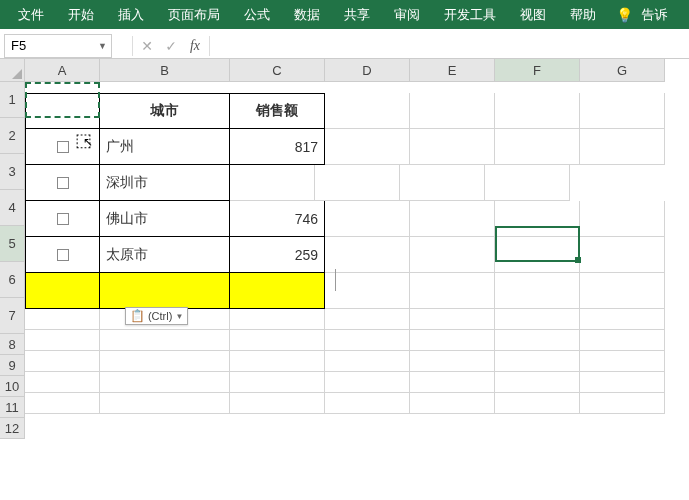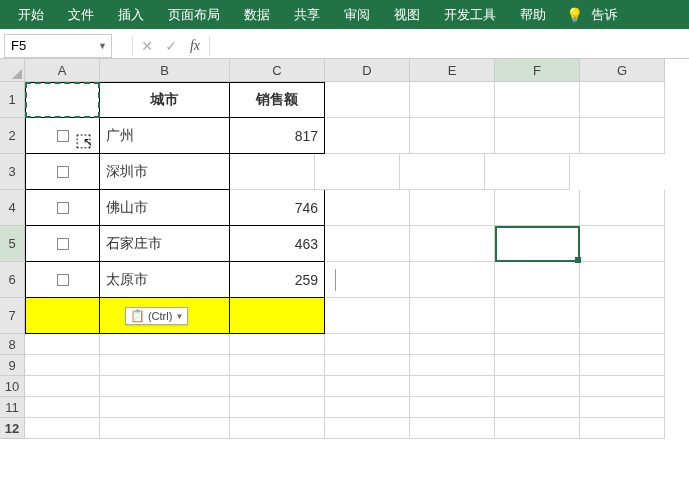--- a/index.html
+++ b/index.html
@@ -17,21 +17,21 @@
 .fb-input{flex:1;height:24px;margin-left:8px}
 .grid-area{position:relative;height:441px}
 .corner{position:absolute;left:0;top:0;width:25px;height:23px;background:#e6e6e6;border-right:1px solid #ccc;border-bottom:1px solid #ccc}
 .corner::after{content:"";position:absolute;right:2px;bottom:2px;width:0;height:0;border-left:10px solid transparent;border-bottom:10px solid #b0b0b0}
 .col-headers{position:absolute;left:25px;top:0;height:23px;display:flex}
 .ch{background:#e6e6e6;border-right:1px solid #ccc;border-bottom:1px solid #ccc;text-align:center;font-size:13px;color:#444;line-height:23px}
 .ch.sel{background:#d3e0d4}
 .row-headers{position:absolute;left:0;top:23px;width:25px}
 .rh{background:#e6e6e6;border-right:1px solid #ccc;border-bottom:1px solid #ccc;text-align:center;font-size:13px;color:#444;display:flex;align-items:center;justify-content:center}
 .rh.sel{background:#d3e0d4}
-.cells{position:absolute;left:25px;top:23px}
+.cells{position:absolute;left:25px;top:34px}
 .row{display:flex}
 .cell{border-right:1px solid #d4d4d4;border-bottom:1px solid #d4d4d4;font-size:14px;color:#333;display:flex;align-items:center;padding:0 6px;position:relative;background:#fff}
 .hdr{background:#fff;font-weight:bold;border:1px solid #000!important;border-left:none!important;justify-content:center}
 .hdr.first{border-left:1px solid #000!important}
 .bcell{background:#fff;border:1px solid #000!important;border-left:none!important;border-top:none!important}
 .bcell.first{border-left:1px solid #000!important}
 .num{justify-content:flex-end}
 .yellow{background:#ffff00!important}
 .checkbox{width:12px;height:12px;border:1px solid #888;background:#fff;margin:0 auto}
 .marquee{position:absolute;border:2px dashed #217346;pointer-events:none;z-index:5}
@@ -40,29 +40,30 @@
 .cursor{position:absolute;z-index:20;font-size:18px;color:#000;pointer-events:none}
 .paste-tag{position:absolute;z-index:15;background:#fff;border:1px solid #aaa;font-size:11px;padding:1px 4px;display:flex;align-items:center;gap:3px;color:#444;box-shadow:0 1px 2px rgba(0,0,0,.15)}
 .paste-tag .clip{font-size:12px}
 .paste-tag .dd{font-size:8px;color:#666}
 .doc-edge{position:absolute;width:1px;background:#999;pointer-events:none}
 </style>
 </head>
 <body>
 
 <div class="ribbon" id="ribbon">
+    <div class="ribbon-tab">文件</div>
     <div class="ribbon-tab">开始</div>
-    <div class="ribbon-tab">文件</div>
     <div class="ribbon-tab">插入</div>
     <div class="ribbon-tab">页面布局</div>
+    <div class="ribbon-tab">公式</div>
     <div class="ribbon-tab">数据</div>
     <div class="ribbon-tab">共享</div>
     <div class="ribbon-tab">审阅</div>
+    <div class="ribbon-tab">开发工具</div>
     <div class="ribbon-tab">视图</div>
-    <div class="ribbon-tab">开发工具</div>
     <div class="ribbon-tab">帮助</div>
     <span class="bulb">💡</span>
     <div class="ribbon-tab" style="padding: 0px 4px;">告诉</div>
   </div>
 
 <div class="formula-bar">
   <div class="name-box">
     <span>F5</span>
     <span class="dd">▼</span>
   </div>
@@ -92,21 +93,21 @@
       <div class="rh" style="height: 36px;">2</div>
       <div class="rh" style="height: 36px;">3</div>
       <div class="rh" style="height: 36px;">4</div>
       <div class="rh sel" style="height: 36px;">5</div>
       <div class="rh" style="height: 36px;">6</div>
       <div class="rh" style="height: 36px;">7</div>
       <div class="rh" style="height: 21px;">8</div>
       <div class="rh" style="height: 21px;">9</div>
       <div class="rh" style="height: 21px;">10</div>
       <div class="rh" style="height: 21px;">11</div>
-      <div class="rh" style="height: 21px; font-weight: bold;">12</div>
+      <div class="rh" style="height: 21px;">12</div>
     </div>
   <div class="cells" id="cells">
       <div class="row">
         <div class="cell hdr first" style="width: 75px; height: 36px;"></div>
         <div class="cell hdr" style="width: 130px; height: 36px;">城市</div>
         <div class="cell hdr" style="width: 95px; height: 36px;">销售额</div>
         <div class="cell " style="width: 85px; height: 36px;"></div>
         <div class="cell " style="width: 85px; height: 36px;"></div>
         <div class="cell " style="width: 85px; height: 36px;"></div>
         <div class="cell " style="width: 85px; height: 36px;"></div>
@@ -131,31 +132,20 @@
         <div class="cell " style="width: 85px; height: 36px;"></div>
         <div class="cell " style="width: 85px; height: 36px;"></div>
         <div class="cell " style="width: 85px; height: 36px;"></div>
       </div>
       <div class="row">
         <div class="cell bcell first" style="width: 75px; height: 36px; justify-content: center;">
           <div class="checkbox"></div>
         </div>
         <div class="cell bcell" style="width: 130px; height: 36px;">佛山市</div>
         <div class="cell bcell num" style="width: 95px; height: 36px;">746</div>
-        <div class="cell " style="width: 85px; height: 36px;"></div>
-        <div class="cell " style="width: 85px; height: 36px;"></div>
-        <div class="cell " style="width: 85px; height: 36px;"></div>
-        <div class="cell " style="width: 85px; height: 36px;"></div>
-      </div>
-      <div class="row">
-        <div class="cell bcell first" style="width: 75px; height: 36px; justify-content: center;">
-          <div class="checkbox"></div>
-        </div>
-        <div class="cell bcell" style="width: 130px; height: 36px;">石家庄市</div>
-        <div class="cell bcell num" style="width: 95px; height: 36px;">463</div>
         <div class="cell " style="width: 85px; height: 36px;"></div>
         <div class="cell " style="width: 85px; height: 36px;"></div>
         <div class="cell " style="width: 85px; height: 36px;"></div>
         <div class="cell " style="width: 85px; height: 36px;"></div>
       </div>
       <div class="row">
         <div class="cell bcell first" style="width: 75px; height: 36px; justify-content: center;">
           <div class="checkbox"></div>
         </div>
         <div class="cell bcell" style="width: 130px; height: 36px;">太原市</div>

